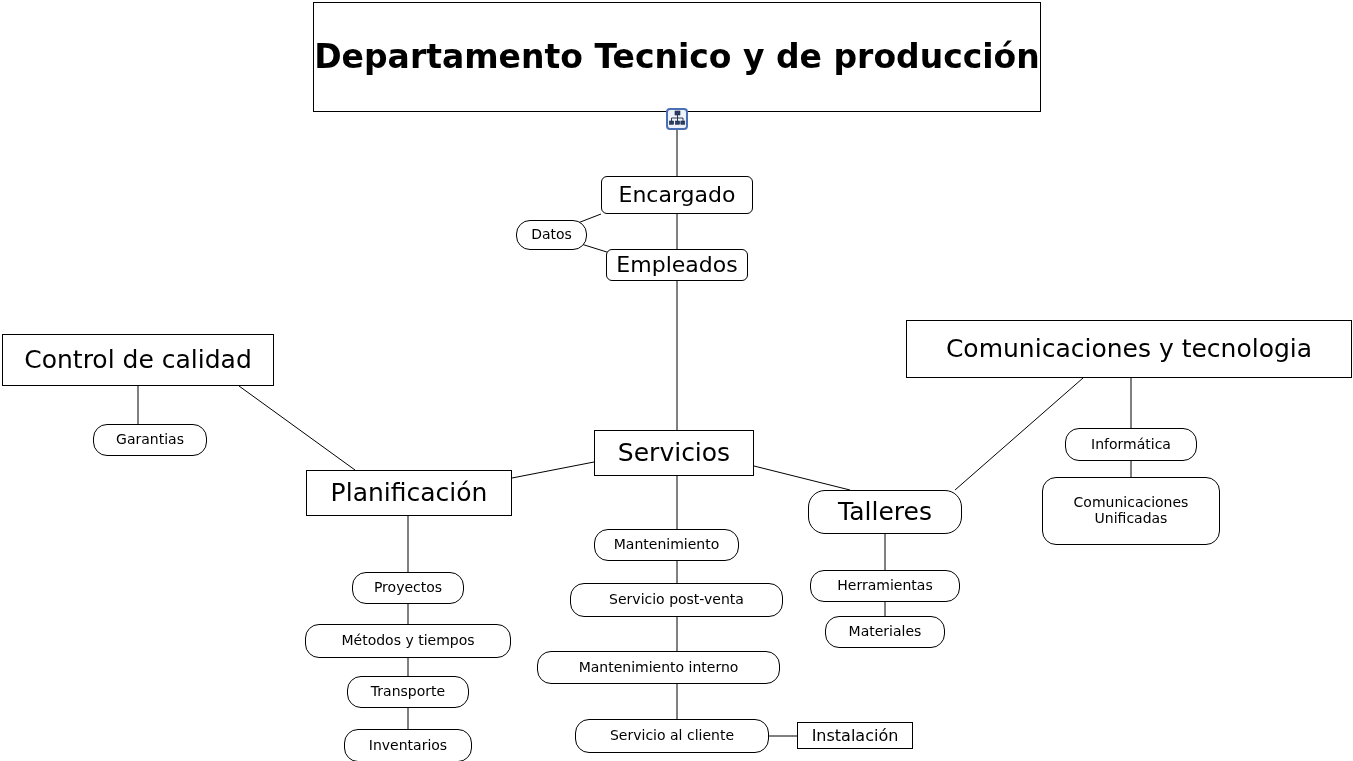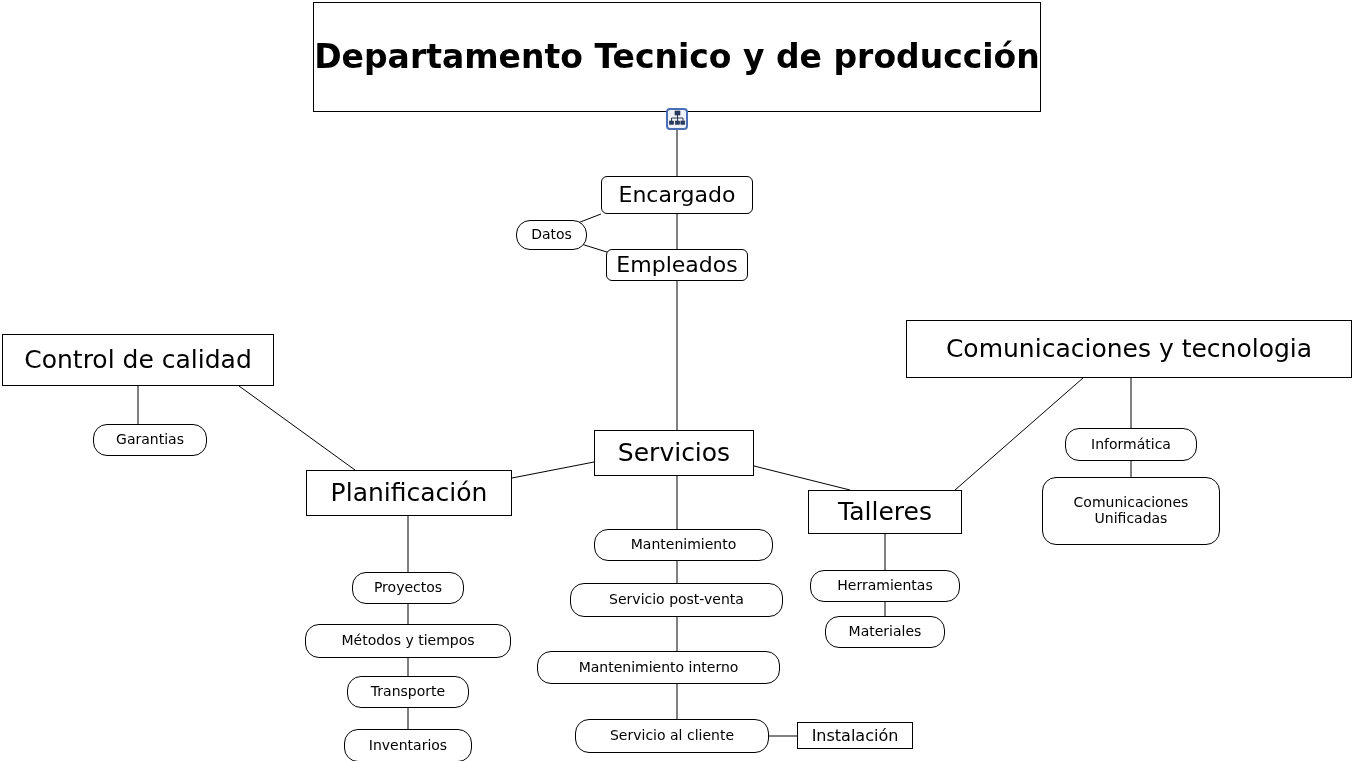--- a/index.html
+++ b/index.html
@@ -102,26 +102,26 @@
       <div class="node round n-small" style="left: 516px; top: 220px; width: 71px; height: 30px;"><span>Datos</span></div>
       <div class="node rect n-mid" style="left: 606px; top: 249px; width: 142px; height: 32px;"><span>Empleados</span></div>
       <div class="node rect n-big" style="left: 2px; top: 334px; width: 272px; height: 52px;"><span>Control de calidad</span></div>
       <div class="node round n-small" style="left: 81px; top: 424px; width: 114px; height: 32px; margin-left: 12px;"><span>Garantias</span></div>
       <div class="node rect n-big" style="left: 906px; top: 320px; width: 446px; height: 58px;"><span>Comunicaciones y tecnologia</span></div>
       <div class="node round n-small" style="left: 1065px; top: 428px; width: 132px; height: 33px;"><span>Informática</span></div>
       <div class="node round n-small" style="left: 1042px; top: 477px; width: 178px; height: 68px;"><span>Comunicaciones
 Unificadas</span></div>
       <div class="node rect n-big" style="left: 594px; top: 430px; width: 160px; height: 46px;"><span>Servicios</span></div>
       <div class="node rect n-big" style="left: 306px; top: 470px; width: 206px; height: 46px;"><span>Planificación</span></div>
-      <div class="node rect n-big" style="left: 808px; top: 490px; width: 154px; height: 44px;"><span>Talleres</span></div>
+      <div class="node rect n-big" style="left: 808px; top: 490px; width: 154px; height: 44px; border-radius: 17px;"><span>Talleres</span></div>
       <div class="node round n-small" style="left: 352px; top: 572px; width: 112px; height: 32px;"><span>Proyectos</span></div>
       <div class="node round n-small" style="left: 305px; top: 624px; width: 206px; height: 34px;"><span>Métodos y tiempos</span></div>
       <div class="node round n-small" style="left: 347px; top: 676px; width: 122px; height: 32px;"><span>Transporte</span></div>
       <div class="node round n-small" style="left: 344px; top: 729px; width: 128px; height: 33px;"><span>Inventarios</span></div>
-      <div class="node round n-small" style="left: 594px; top: 529px; width: 179px; height: 32px;"><span>Mantenimiento</span></div>
+      <div class="node round n-small" style="left: 594px; top: 529px; width: 145px; height: 32px;"><span>Mantenimiento</span></div>
       <div class="node round n-small" style="left: 570px; top: 583px; width: 213px; height: 34px;"><span>Servicio post-venta</span></div>
       <div class="node round n-small" style="left: 537px; top: 651px; width: 243px; height: 33px;"><span>Mantenimiento interno</span></div>
       <div class="node round n-small" style="left: 575px; top: 719px; width: 194px; height: 34px;"><span>Servicio al cliente</span></div>
       <div class="node rect n-xsmall" style="left: 797px; top: 722px; width: 116px; height: 27px;"><span>Instalación</span></div>
       <div class="node round n-small" style="left: 810px; top: 570px; width: 150px; height: 32px;"><span>Herramientas</span></div>
       <div class="node round n-small" style="left: 825px; top: 616px; width: 120px; height: 32px;"><span>Materiales</span></div>
     </div>
 
   <div id="hierarchy-icon" title="hierarchy">
     <svg width="18" height="18" viewBox="0 0 18 18" xmlns="http://www.w3.org/2000/svg">

